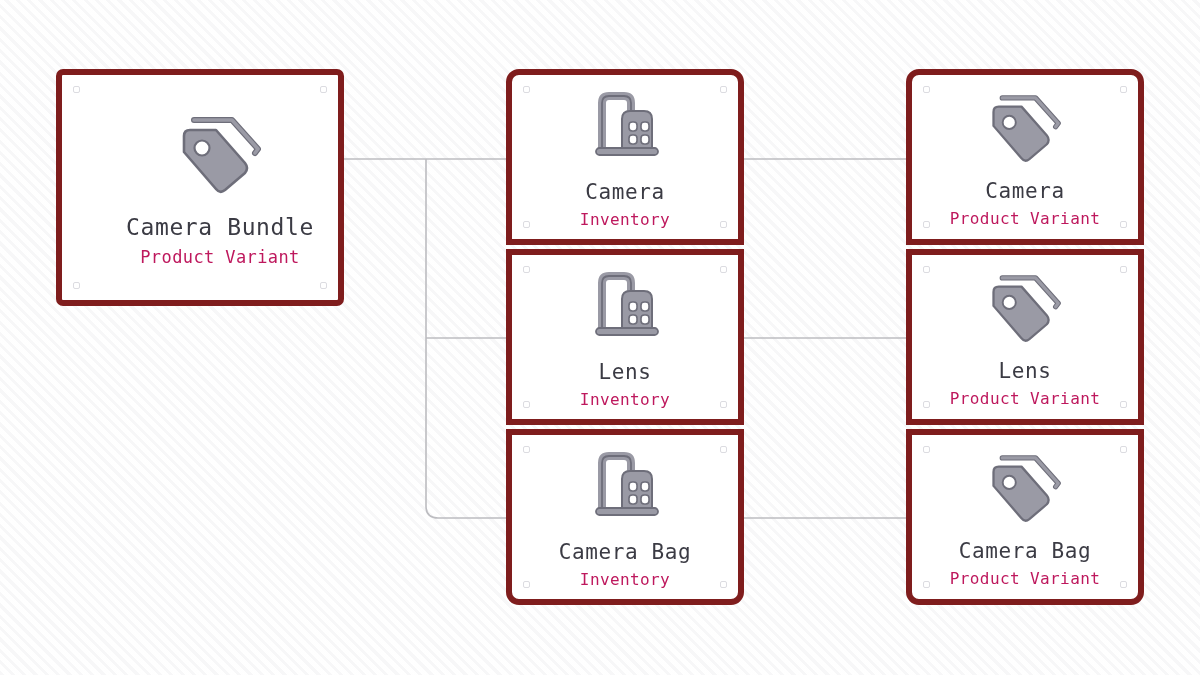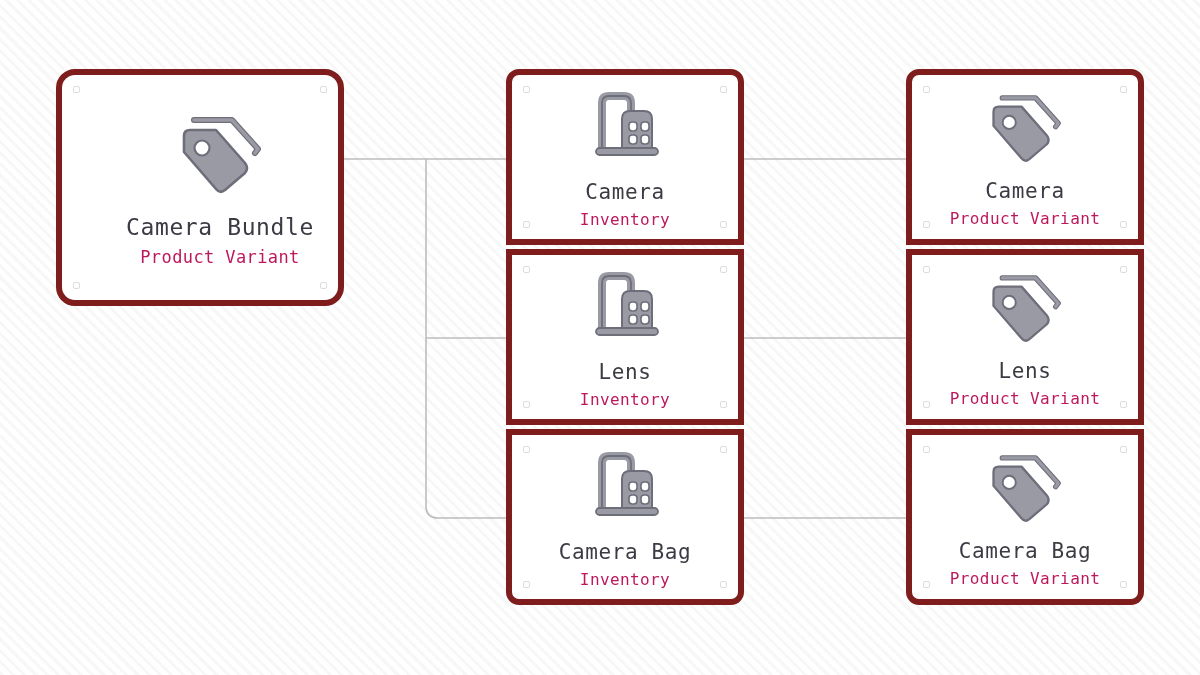--- a/index.html
+++ b/index.html
@@ -47,21 +47,21 @@
     position: absolute;
     background: #ffffff;
     border: 6px solid #7f1d1d;
     box-sizing: border-box;
     display: flex;
     flex-direction: column;
     align-items: center;
     justify-content: center;
   }
   .node.rounded {
-    border-radius: 19px;
+    border-radius: 7px;
     padding-left: 40px;
   }
   .node.stack-top {
     border-radius: 13px 13px 0 0;
   }
   .node.stack-mid {
     border-radius: 0;
     text-align: right;
   }
   .node.stack-bot {

